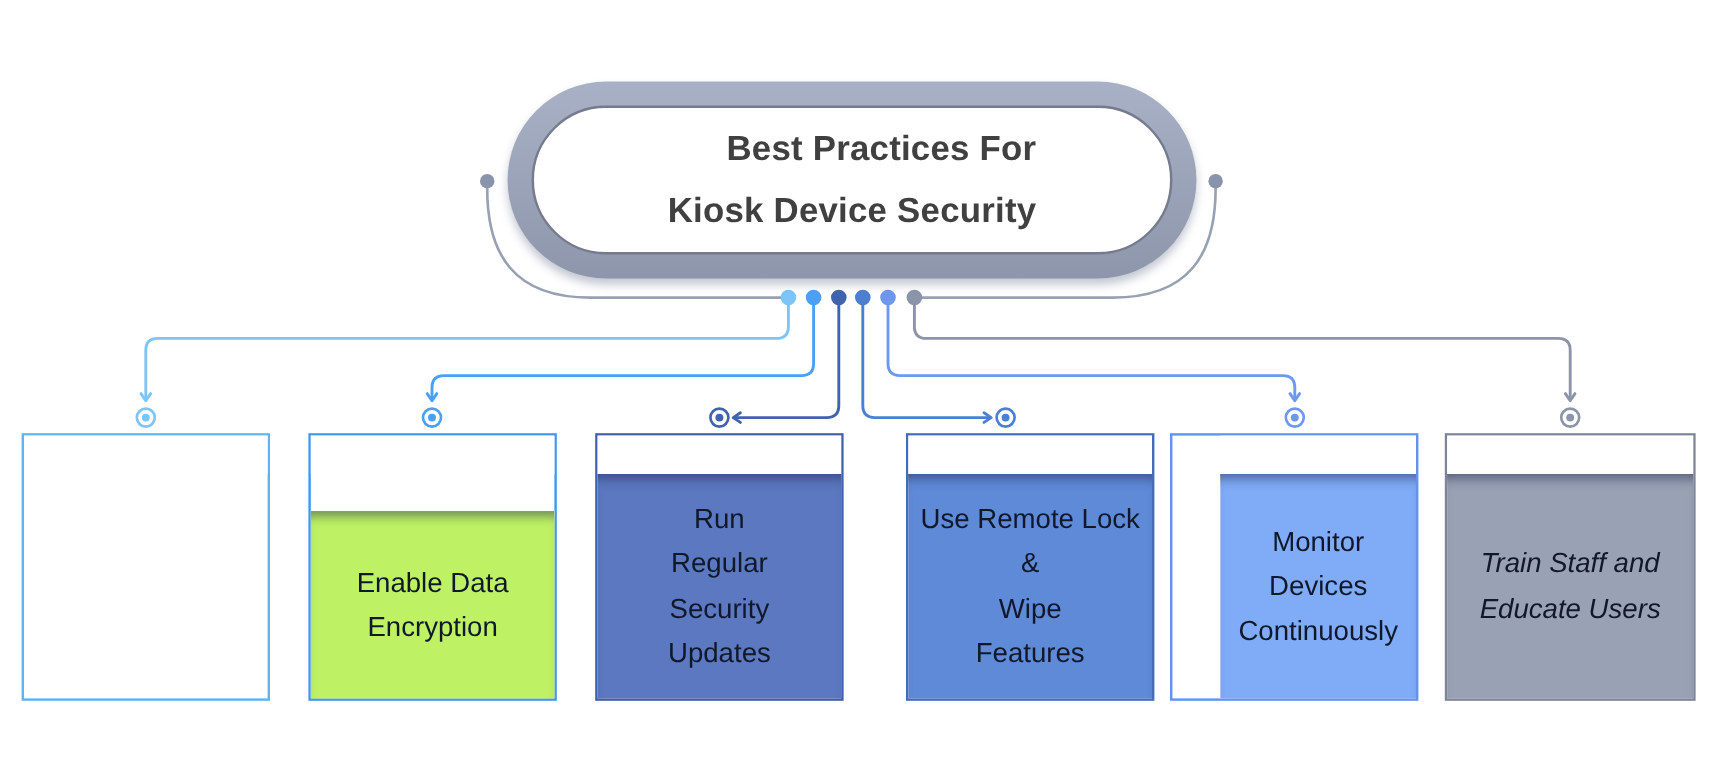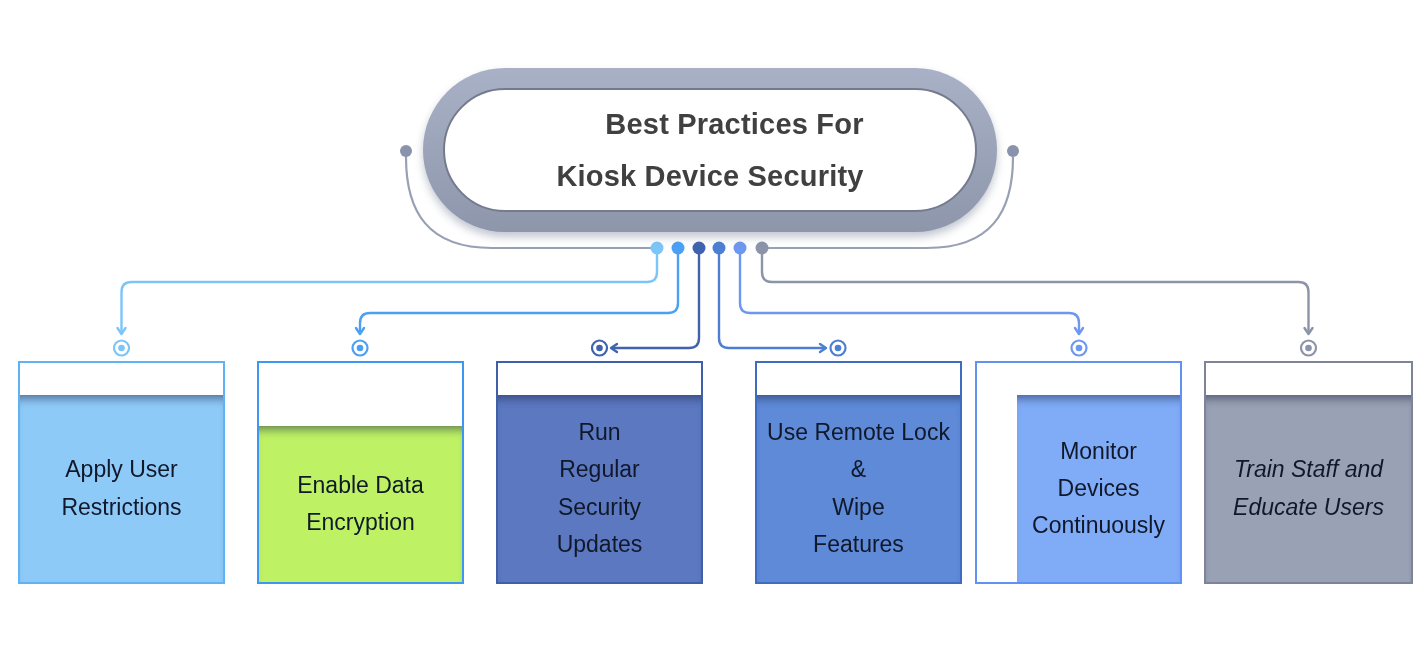--- a/index.html
+++ b/index.html
@@ -107,24 +107,20 @@
 
   <div class="pill">
     <div class="pill-inner">
       <div class="pill-title">Best Practices For
 Kiosk Device Security</div>
     </div>
   </div>
 
   <div class="box b1" style="border-color: rgb(95, 178, 243);">
     <div class="box-header"></div>
-    <div class="box-body" style="background-color: rgb(142, 202, 248);">
-      <div class="box-label">Apply User
-Restrictions</div>
-    </div>
   </div>
 
   <div class="box b2" style="border-color: rgb(61, 151, 240);">
     <div class="box-header"></div>
     <div class="box-body" style="background-color: #bef264; margin-top: 31px;">
       <div class="box-label">Enable Data
 Encryption</div>
     </div>
   </div>
 

